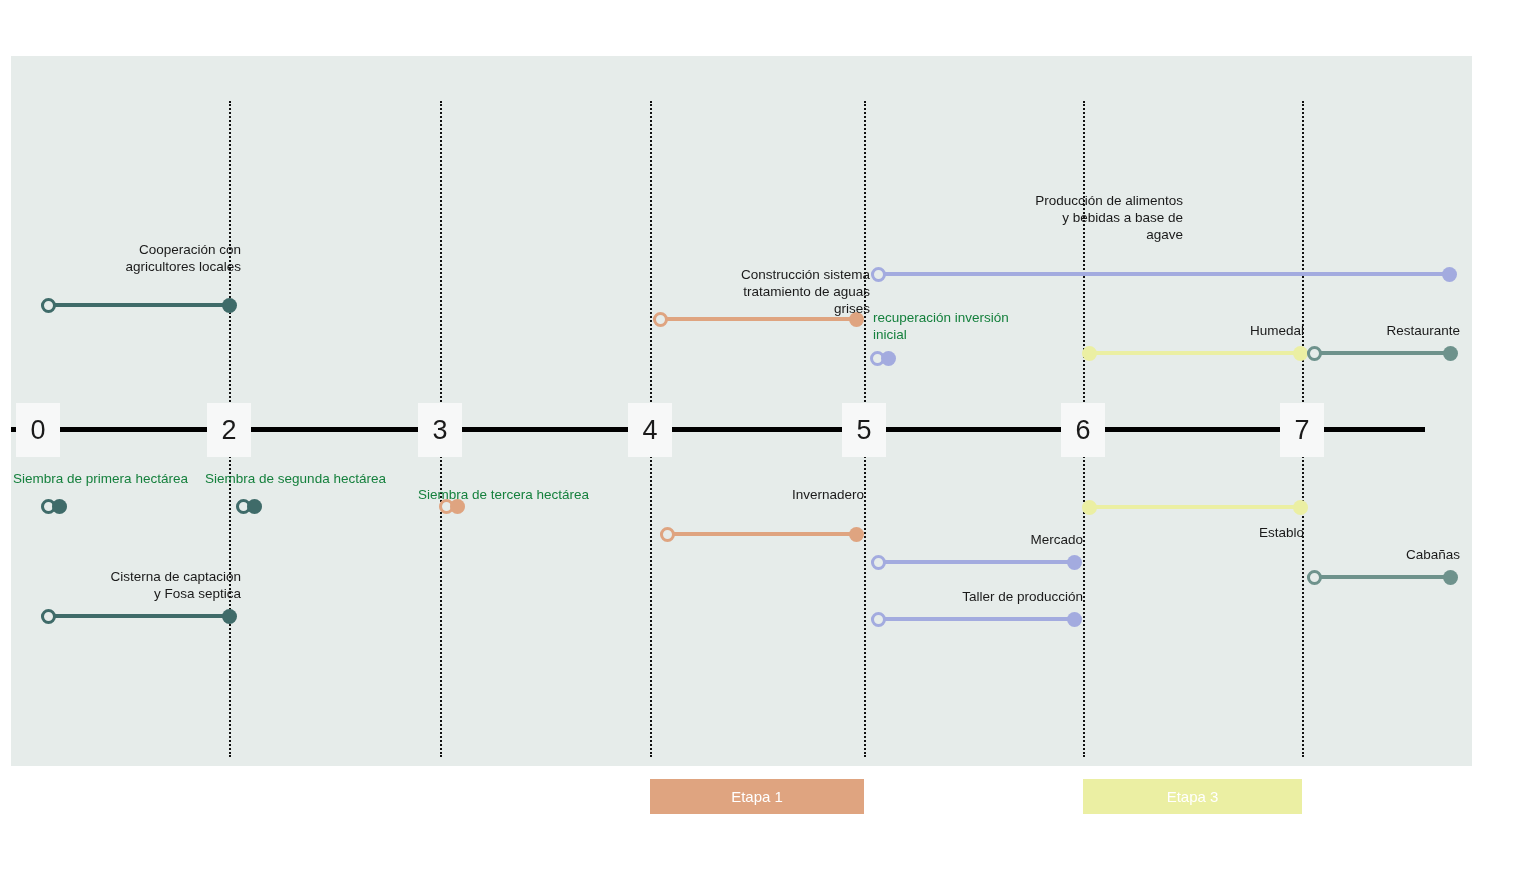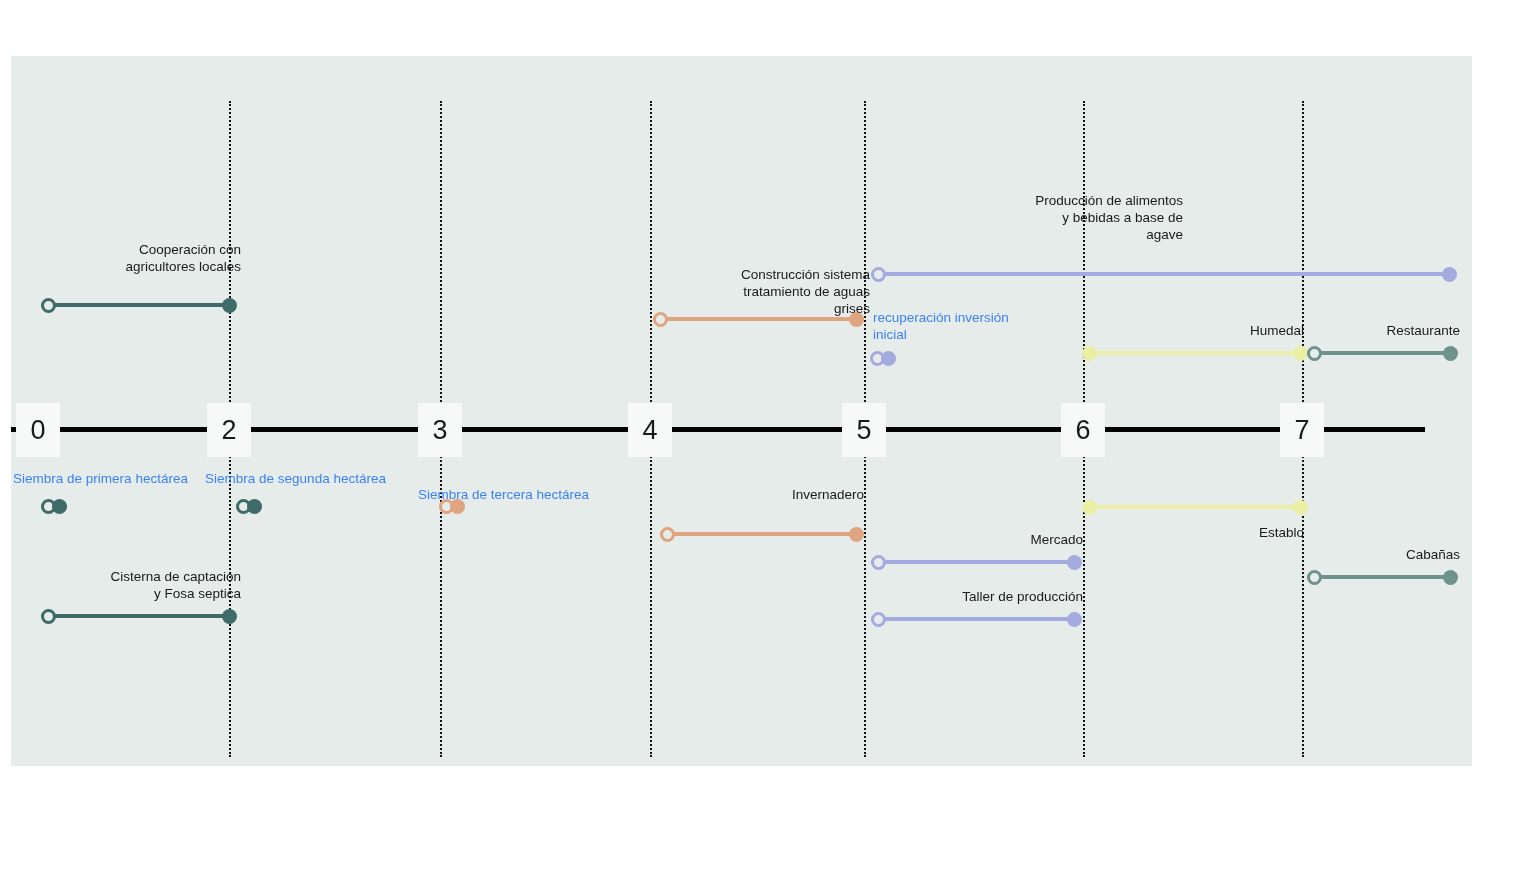--- a/index.html
+++ b/index.html
@@ -70,21 +70,21 @@
   }
   .milestone .m-solid{
     position:absolute;left:11px;top:0;
     width:15px;height:15px;border-radius:50%;
   }
   .milestone .m-link{
     position:absolute;left:7px;top:5px;width:8px;height:5px;
   }
   .milestone .mlabel{
     position:absolute;font-size:13.5px;line-height:17px;
-    color:#3b82f6;text-align:center;white-space:pre-line;
+    color:#15803d;text-align:center;white-space:pre-line;
     font-family:"Liberation Sans", sans-serif;
   }
 
   
   .stage{
     position:absolute;
     display:flex;align-items:center;justify-content:center;
     font-size:15px;color:#ffffff;
     font-family:"Liberation Sans", sans-serif;
   }
@@ -218,14 +218,20 @@
     <div class="tlabel center" style="left:0px;top:19px;width:218px;">Establo</div>
   </div>
 
   <div class="task" style="left:1307px;top:575px;width:150px;">
     <div class="bar" style="width:143px;background:#6e928c;"></div>
     <div class="cap-start" style="left:0px;top:-5px;border:3px solid #6e928c;"></div>
     <div class="cap-end" style="left:136px;top:-5px;background:#6e928c;"></div>
     <div class="tlabel center" style="left:-7px;top:-29px;width:160px;">Cabañas</div>
   </div>
 
+  <div class="stage" style="left:650px;top:779px;width:214px;height:35px;background:#dfa480;">
+    <span>Etapa 1</span>
+  </div>
+  <div class="stage" style="left:1083px;top:779px;width:219px;height:35px;background:#ebefa3;">
+    <span>Etapa 3</span>
+  </div>
 
 </div>
 
 </body></html>

